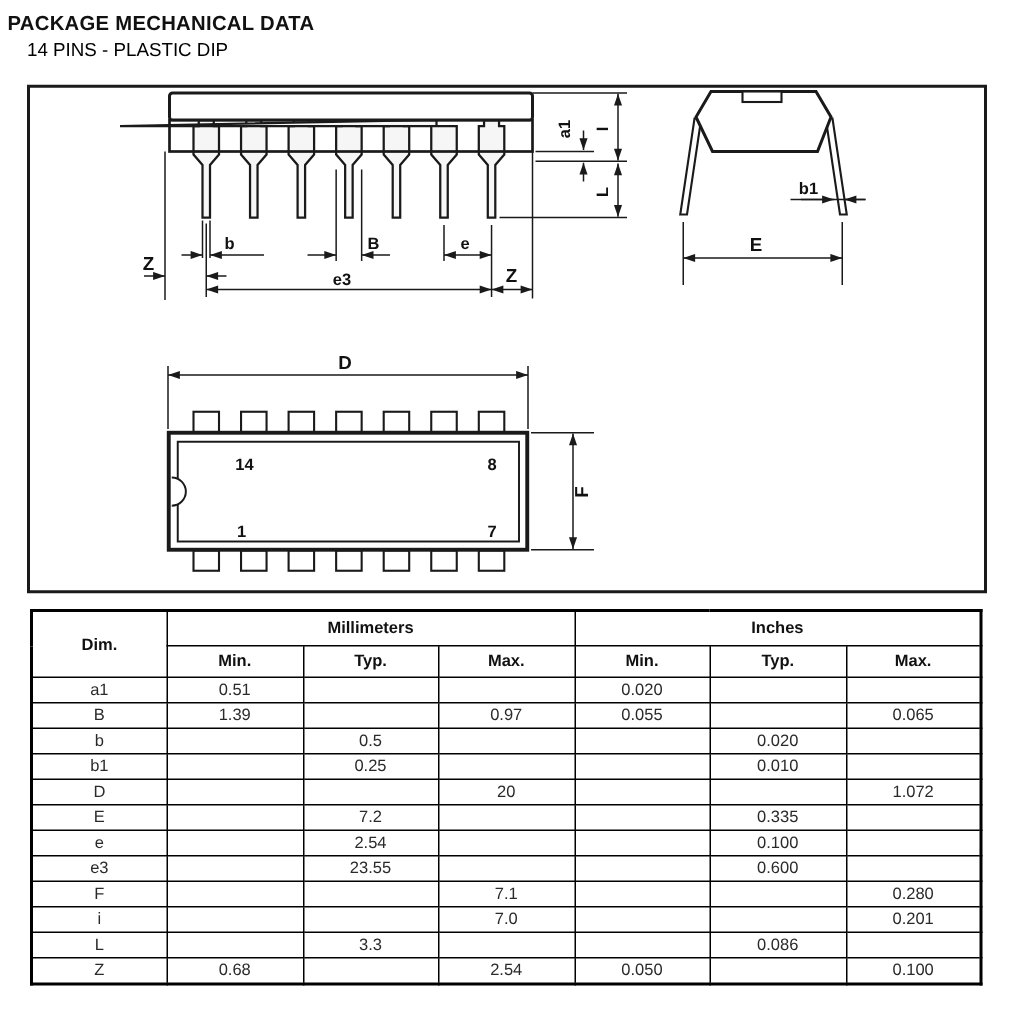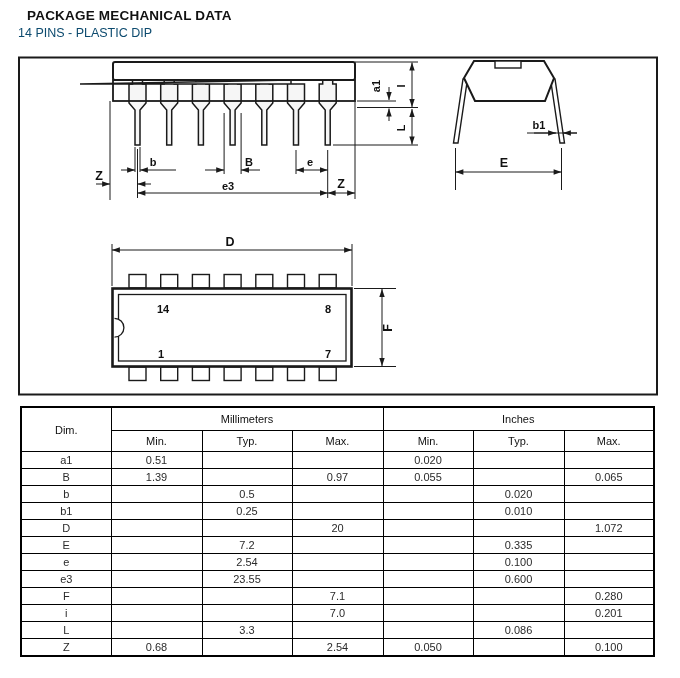--- a/index.html
+++ b/index.html
@@ -1,42 +1,42 @@
 <!DOCTYPE html>
 <html><head>
 <meta charset="utf-8">
 <style>
   html,body{margin:0;padding:0;background:#fff;}
   .page{
     position:relative;width:680px;height:678px;background:#fff;
     font-family:"Liberation Sans", sans-serif;color:#1a1a1a;overflow:hidden;
   }
   .doc-title{
-    position:absolute;left:27px;top:8px;font-size:13.5px;font-weight:bold;
+    position:absolute;left:5px;top:8px;font-size:13.5px;font-weight:bold;
     letter-spacing:.2px;color:#111;
   }
   .doc-subtitle{
-    position:absolute;left:18px;top:26px;font-size:12.5px;color:#0c4a6e;
+    position:absolute;left:18px;top:26px;font-size:12.5px;color:#000000;
   }
   svg.diagram{position:absolute;left:0;top:0;}
   svg text{font-family:"Liberation Sans", sans-serif;fill:#111;}
   .dim-lbl{font-weight:bold;font-size:11px;}
   .dim-lbl-lg{font-weight:bold;font-size:12.5px;}
   .pin-num{font-weight:bold;font-size:11px;}
 
   table.dims{
     position:absolute;left:20px;top:406px;width:633px;
     border-collapse:collapse;table-layout:fixed;
     font-size:11px;color:#2a2a2a;
   }
   table.dims th, table.dims td{
     border:1px solid #000;padding:0 4px;text-align:center;
     overflow:hidden;white-space:nowrap;
   }
-  table.dims th{font-weight:normal;color:#111;}
+  table.dims th{font-weight:bold;color:#111;}
   table.dims{border:2px solid #000;}
   tr.hdr1 th{height:22px;}
   tr.hdr2 th{height:20px;margin-left:44px;}
   table.dims tbody tr{height:17px;}
 </style>
 </head>
 <body>
 
 <div class="page">
 

